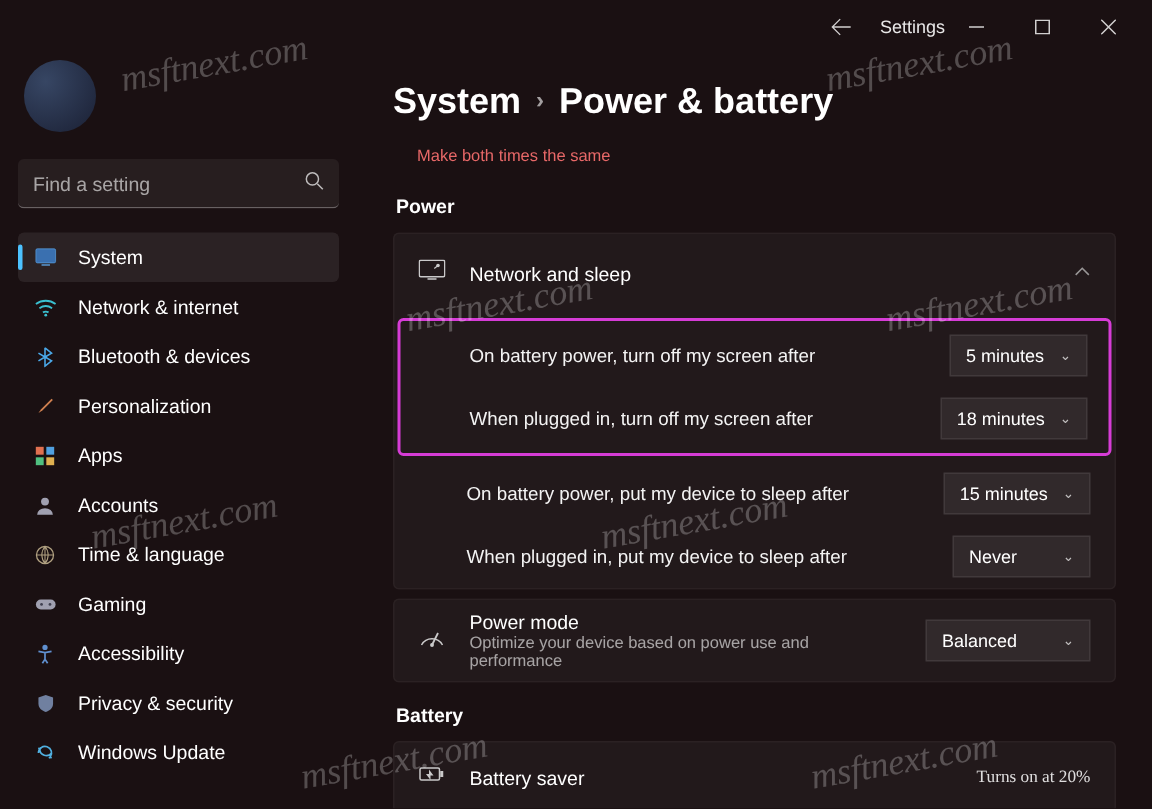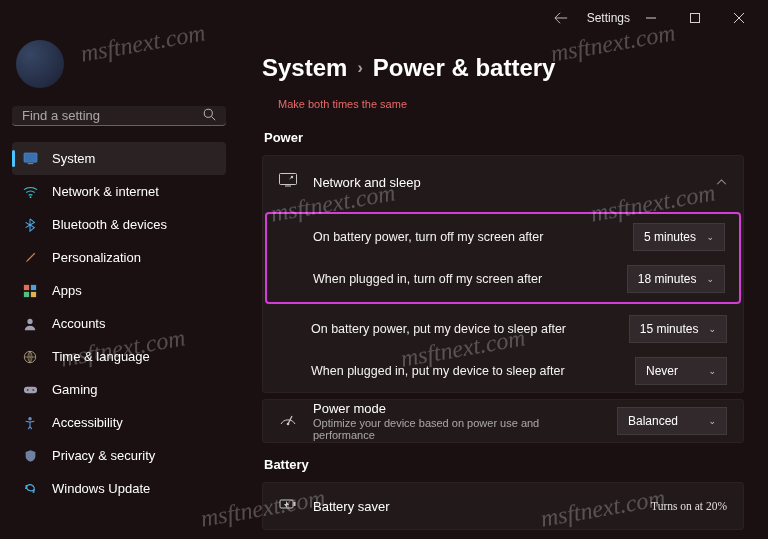--- a/index.html
+++ b/index.html
@@ -71,21 +71,21 @@
     }
     .user-avatar {
       width: 48px;
       height: 48px;
       border-radius: 50%;
       background: radial-gradient(circle at 30% 30%, #4a6a9a, #1a2a4a);
       opacity: 0.6;
     }
     .search-box {
       margin-top: 14px;
-      height: 20px;
+      height: 33px;
       background: rgba(255,255,255,0.06);
       border-radius: 4px;
       border-bottom: 1px solid rgba(255,255,255,0.3);
       display: flex;
       align-items: center;
       padding: 0 10px;
     }
     .search-input {
       flex: 1;
       background: transparent;
@@ -232,21 +232,21 @@
       min-width: 110px;
     }
     .dd-chevron {
       font-size: 9px;
       opacity: 0.7;
     }
     .power-mode-row {
       background: rgba(255,255,255,0.04);
       border-radius: 4px;
       margin-top: 6px;
-      height: 44px;
+      height: 56px;
       display: flex;
       align-items: center;
       padding: 0 16px;
       gap: 16px;
       border: 1px solid rgba(255,255,255,0.04);
     }
     .pm-text {
       flex: 1;
     }
     .battery-saver-row {

